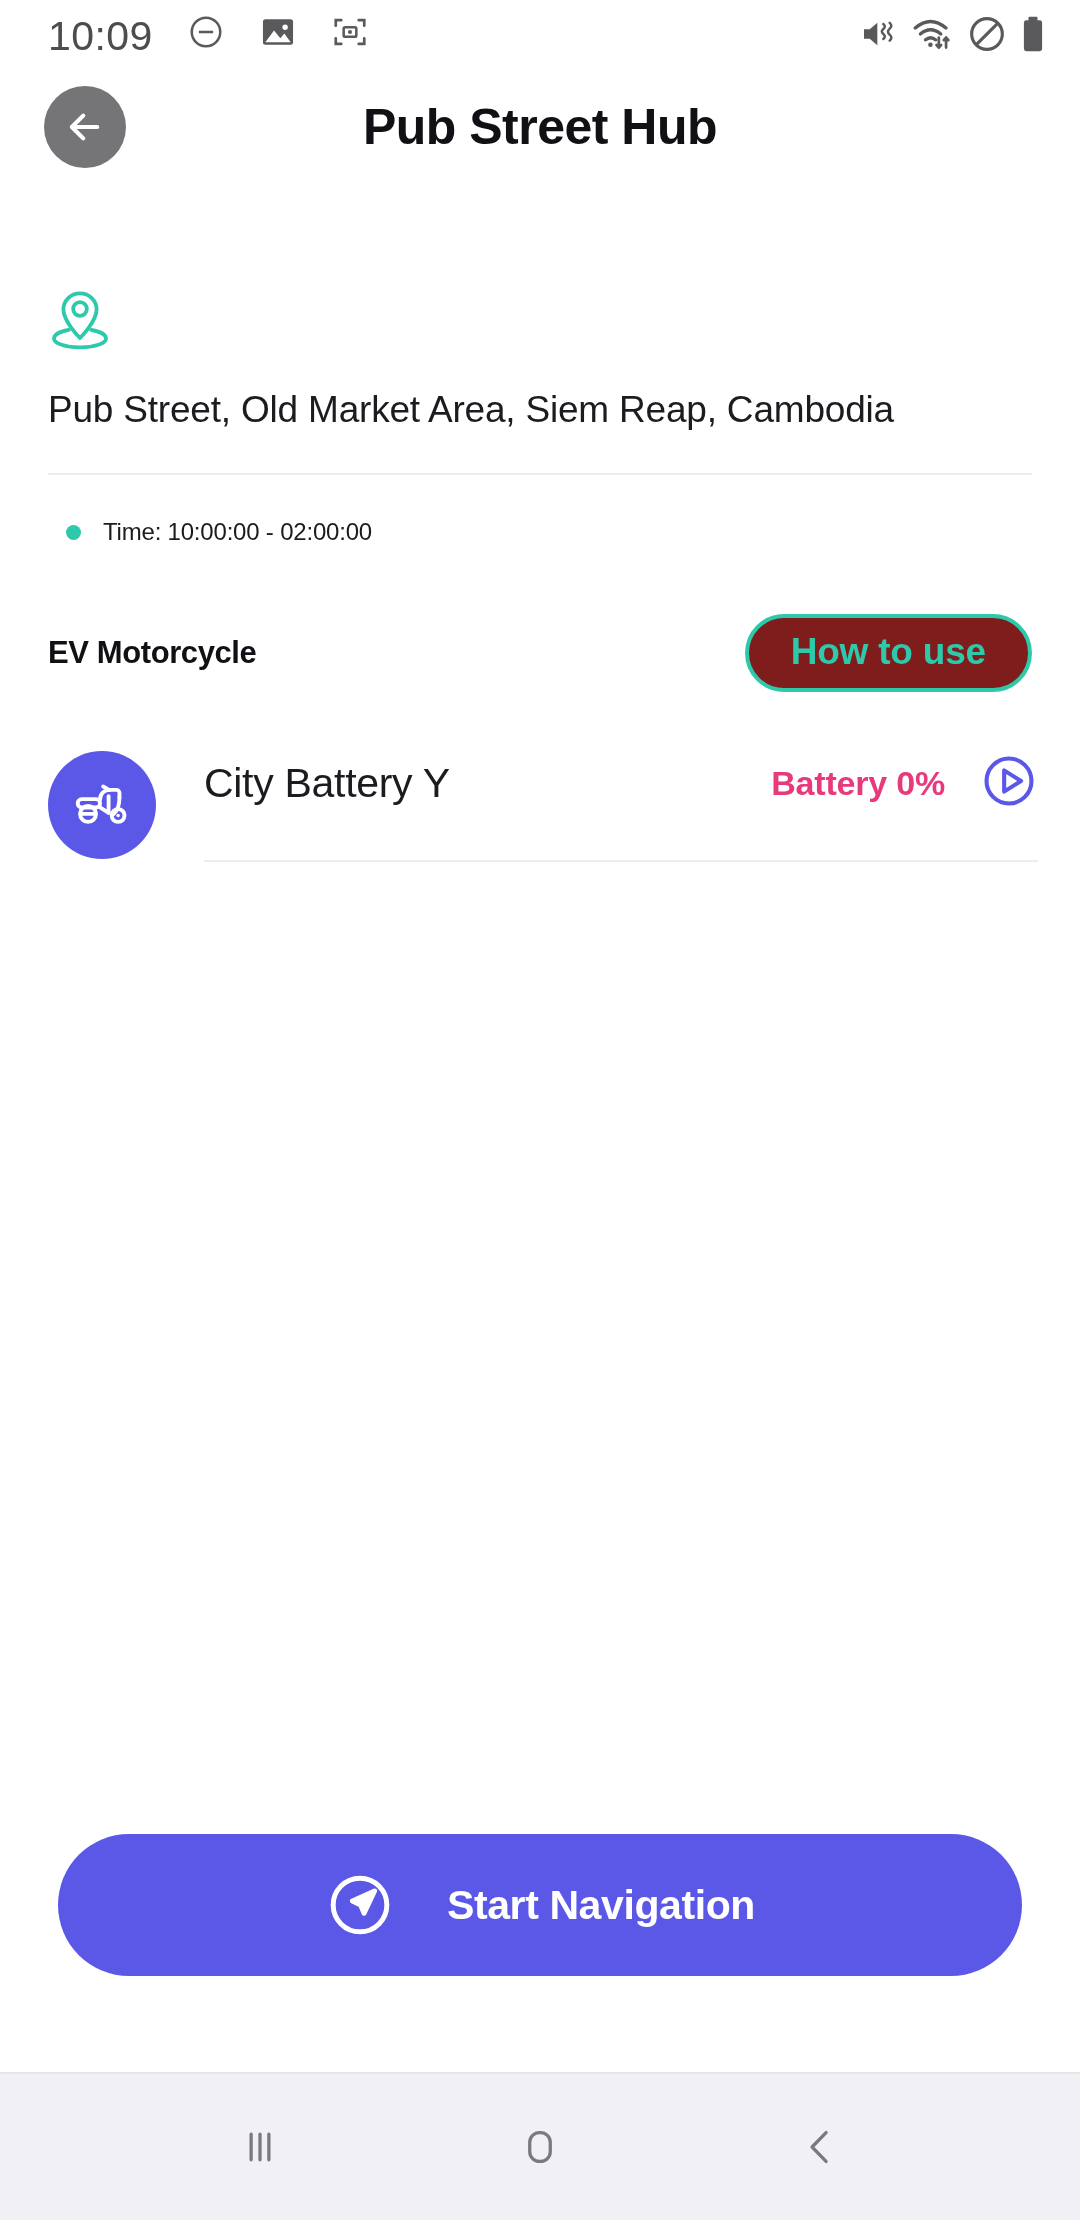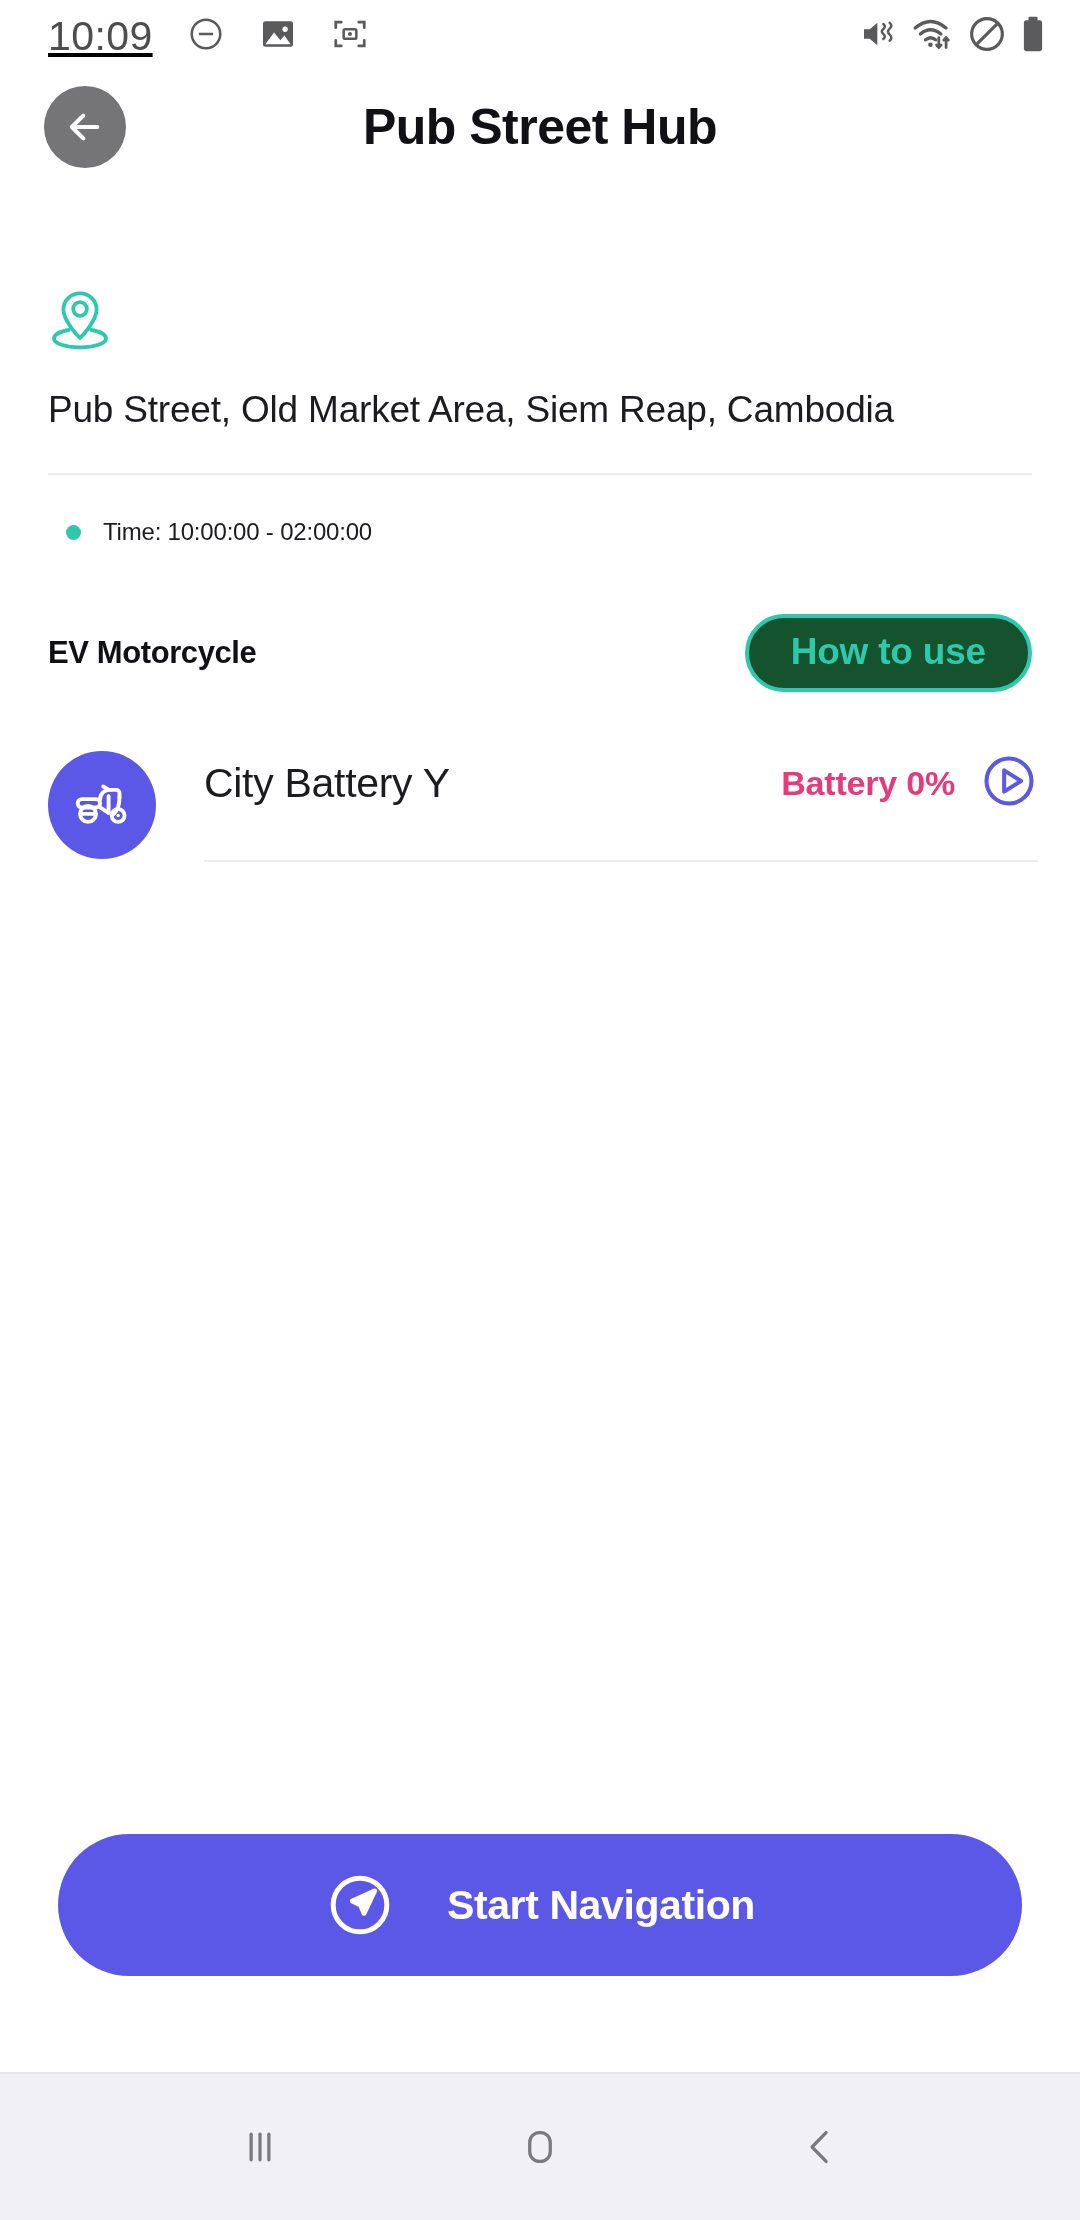--- a/index.html
+++ b/index.html
@@ -26,23 +26,21 @@
     height: 72px;
     flex: 0 0 72px;
     display: flex;
     align-items: center;
     justify-content: space-between;
     padding: 0 34px 0 48px;
     background: #ffffff;
   }
   .status-left {
     display: flex;
-    align-items: center;
     gap: 34px;
-    text-decoration: underline;
   }
   .status-clock {
     font-size: 41px;
     color: #4d4d4f;
     letter-spacing: 0.4px;
     font-family: "Liberation Sans", sans-serif;
   }
   .status-right {
     display: flex;
     align-items: center;
@@ -137,21 +135,21 @@
     color: #111115;
     letter-spacing: -0.4px;
   }
   .how-to-use {
     border: 4px solid #2ec9ab;
     border-radius: 46px;
     padding: 15px 42px 18px 42px;
     font-size: 37px;
     font-weight: bold;
     color: #2ec9ab;
-    background: #14532d;
+    background: #7f1d1d;
     cursor: pointer;
     letter-spacing: -0.2px;
     line-height: 1;
   }
 
   
   .vehicle-row {
     display: flex;
     align-items: center;
     padding: 56px 42px 0 48px;
@@ -177,21 +175,21 @@
     padding-top: 4px;
   }
   .veh-name {
     font-size: 41px;
     color: #1c1c20;
     letter-spacing: -0.3px;
   }
   .veh-right {
     display: flex;
     align-items: center;
-    gap: 25px;
+    gap: 35px;
   }
   .battery-label {
     font-size: 34px;
     font-weight: bold;
     color: #e8397c;
     letter-spacing: -0.2px;
   }
   .play-btn { cursor: pointer; display: block; }
 
   

